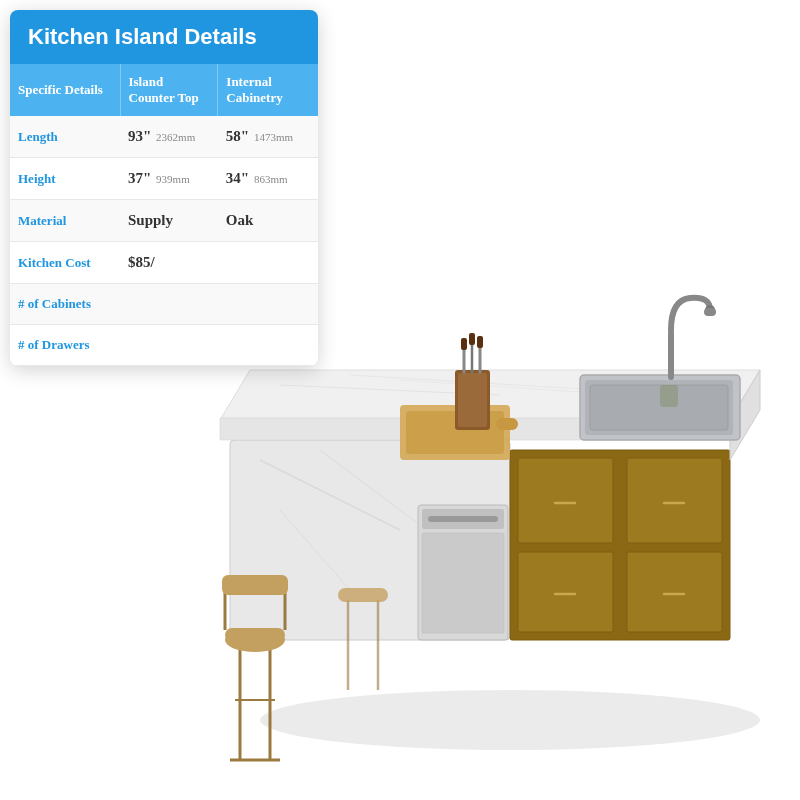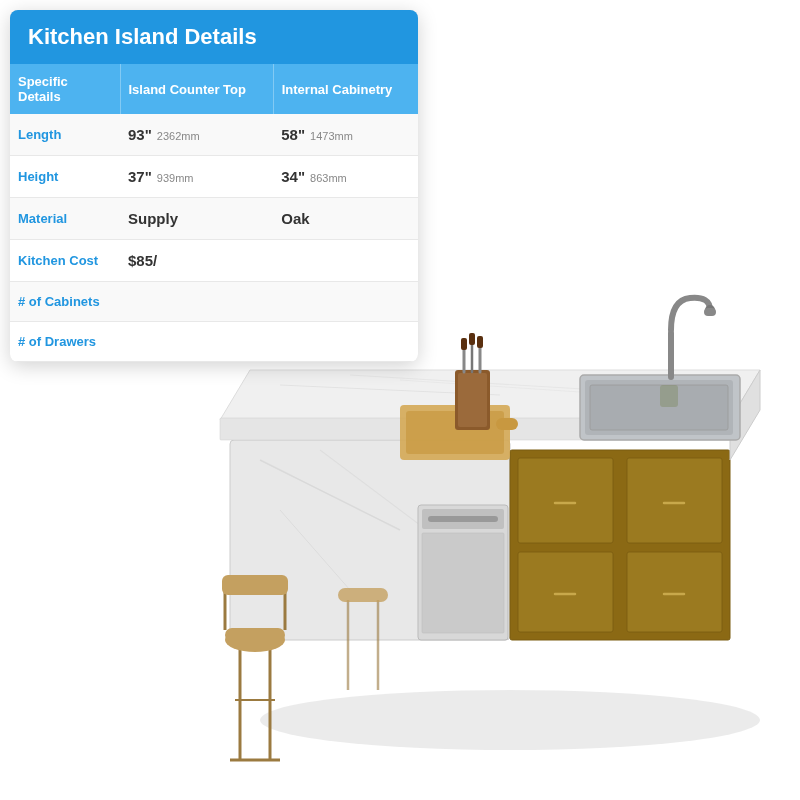--- a/index.html
+++ b/index.html
@@ -11,39 +11,40 @@
       background: #ffffff;
       font-family: 'Arial', sans-serif;
       position: relative;
     }
 
     
     .details-card {
       position: absolute;
       top: 10px;
       left: 10px;
-      width: 408px;
+      width: 308px;
       background: #e5e5e5;
       border-radius: 8px;
       box-shadow: 0 4px 20px rgba(0,0,0,0.18);
       z-index: 10;
       overflow: hidden;
     }
 
     .card-title {
       background: #2196e0;
       color: white;
       font-size: 22px;
       font-weight: bold;
       padding: 14px 18px;
     }
 
     table {
       width: 100%;
       border-collapse: collapse;
+      font-family: Liberation Serif, serif;
     }
 
     thead tr {
       background: #4db3f0;
       color: white;
     }
 
     thead th {
       padding: 10px 8px;
       font-size: 13px;

